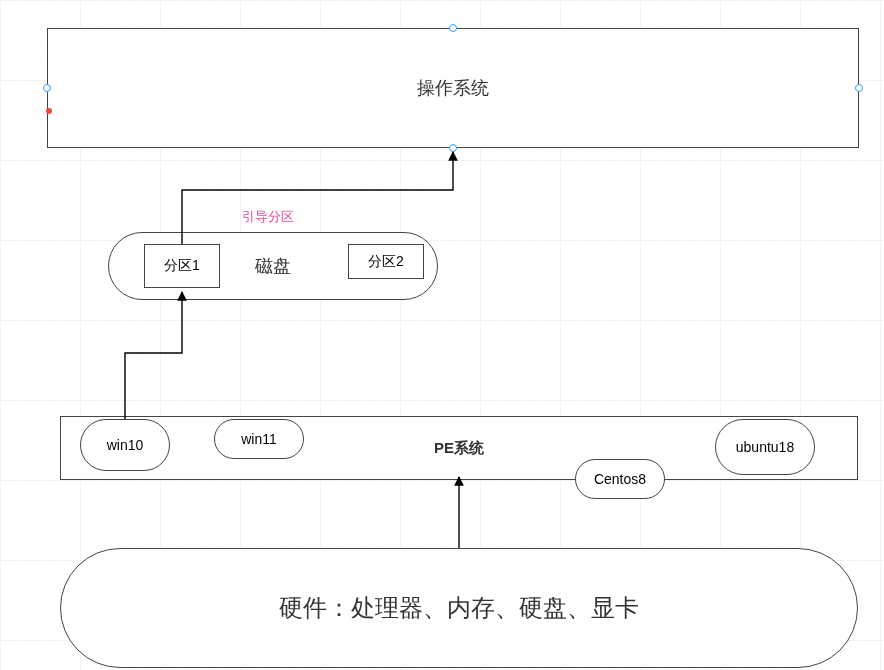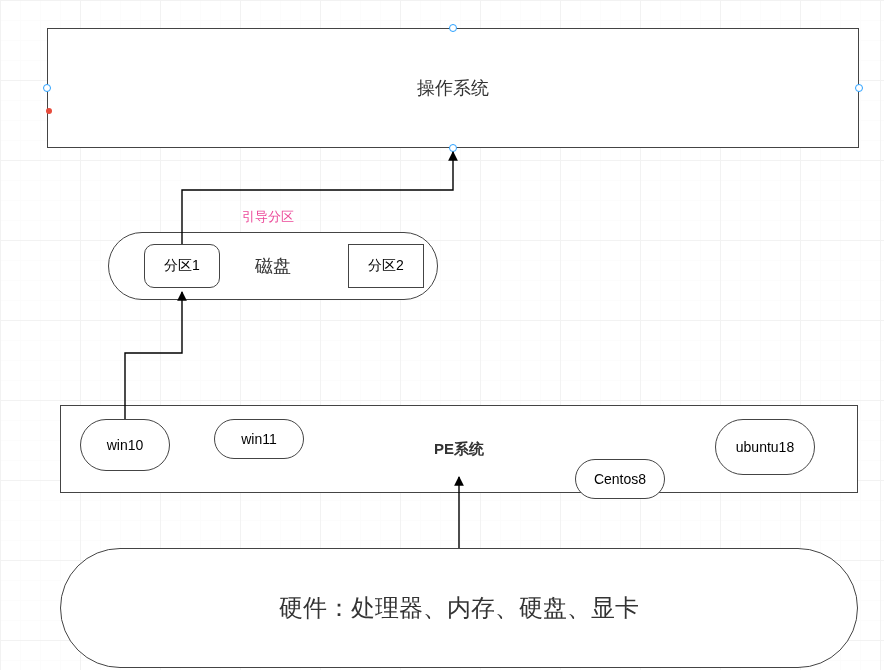--- a/index.html
+++ b/index.html
@@ -60,30 +60,30 @@
 <div class="sel-handle" style="left:855px;top:84px;"></div>
 <div class="sel-handle" style="left:449px;top:144px;"></div>
 <div class="sel-handle" style="left:43px;top:84px;"></div>
 
 <div class="sel-dot-red" style="left:46px;top:108px;"></div>
 
 <div class="node pill" style="left:108px;top:232px;width:330px;height:68px;">
   <span class="t18">磁盘</span>
 </div>
 
-<div class="sub rect" style="left:144px;top:244px;width:76px;height:44px;border-radius:10px;">
+<div class="sub rect" style="left:144px;top:244px;width:76px;height:44px;">
   <span>分区1</span>
 </div>
-<div class="sub rect" style="left:348px;top:244px;width:76px;height:44px;">
+<div class="sub rect" style="left:348px;top:244px;width:76px;height:35px;">
   <span>分区2</span>
 </div>
 
 <div class="lbl" style="left:242px;top:208px;">引导分区</div>
 
-<div class="node rect" style="left:60px;top:405px;width:798px;height:88px;">
+<div class="node rect" style="left:60px;top:416px;width:798px;height:64px;">
   <span class="t15">PE系统</span>
 </div>
 
 <div class="sub pill" style="left:80px;top:419px;width:90px;height:52px;">
   <span>win10</span>
 </div>
 <div class="sub pill" style="left:214px;top:419px;width:90px;height:40px;">
   <span>win11</span>
 </div>
 <div class="sub pill" style="left:575px;top:419px;width:90px;height:40px;margin-top:40px;">

